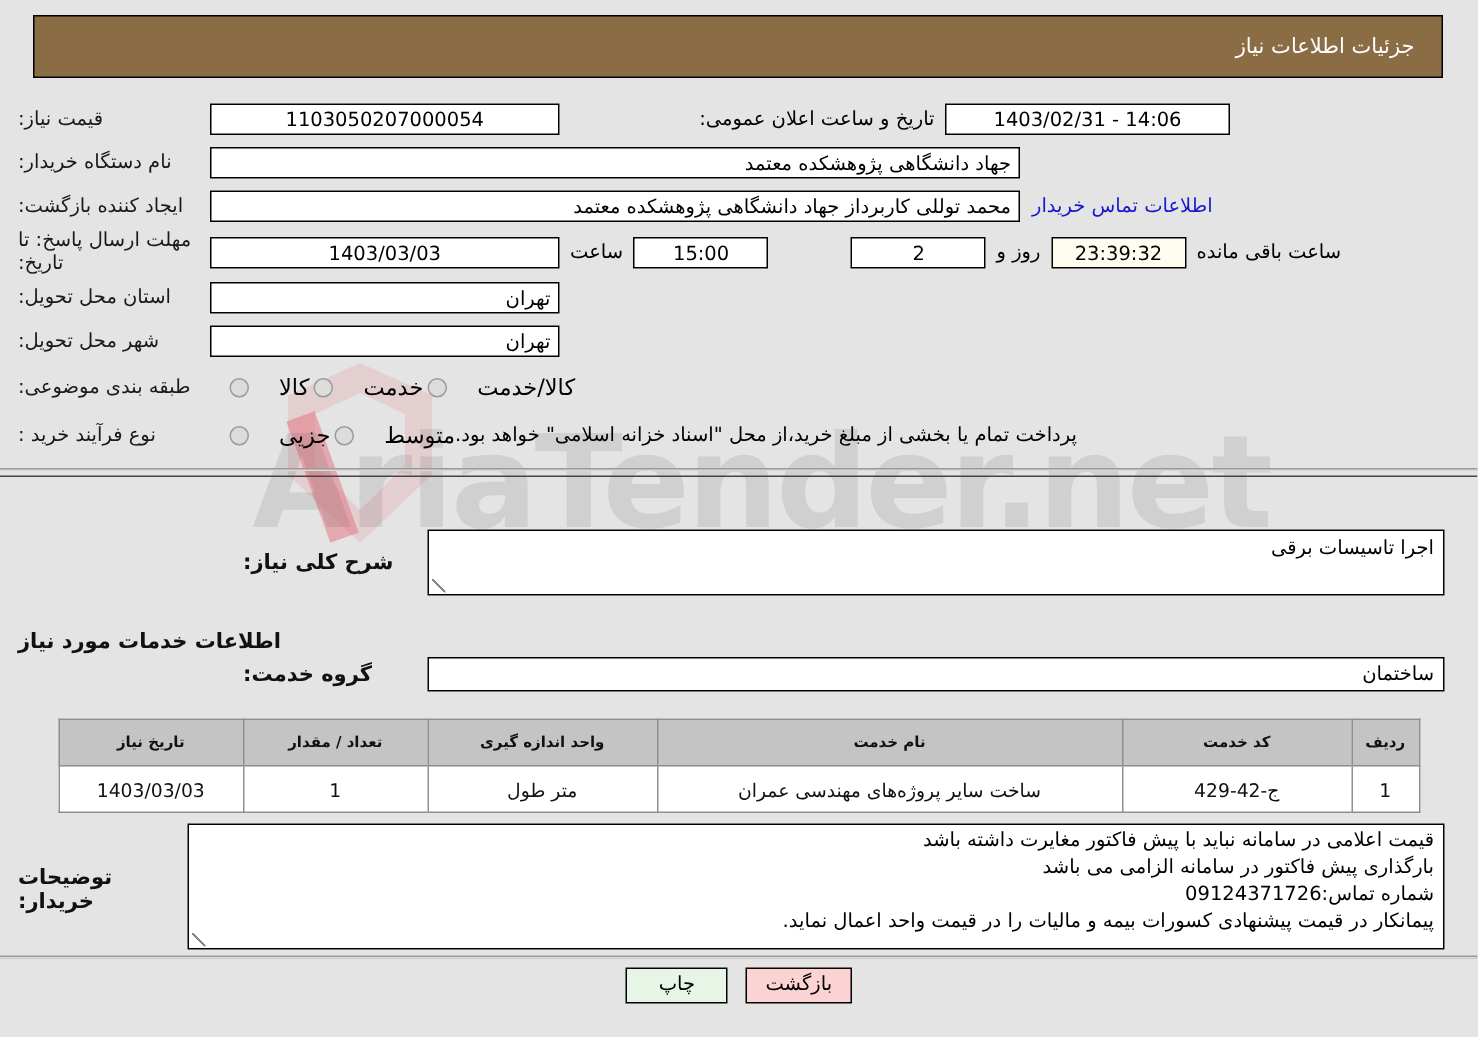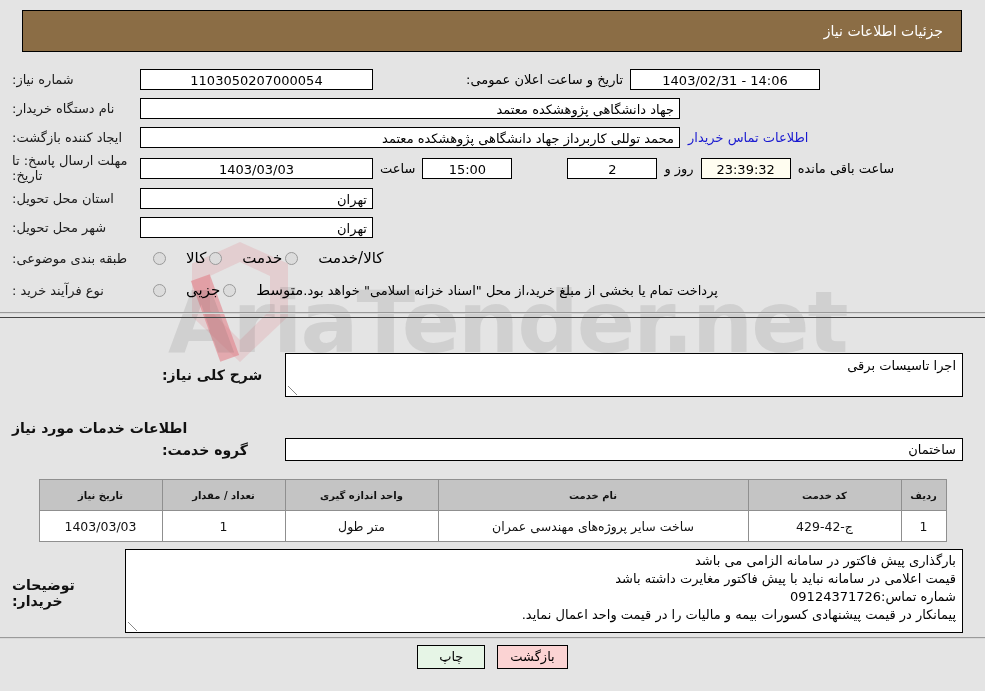--- a/index.html
+++ b/index.html
@@ -152,21 +152,21 @@
   </div>
 
   <div class="panel">
 
     <div class="row" style="padding-top:4px;">
       <div style="width:165px;flex:none;"></div>
       <div class="fld w-pubdate">14:06 - 1403/02/31</div>
       <div class="inline-lbl">تاریخ و ساعت اعلان عمومی:</div>
       <div style="flex:1;"></div>
       <div class="fld w-need">1103050207000054</div>
-      <div class="lbl">شماره نیاز:</div>
+      <div class="lbl">قیمت نیاز:</div>
     </div>
 
     <div class="row">
       <div style="flex:1;"></div>
       <div class="fld right w-org">جهاد دانشگاهی پژوهشکده معتمد</div>
       <div class="lbl">نام دستگاه خریدار:</div>
     </div>
 
     <div class="row">
       <div style="flex:1;"></div>
@@ -281,22 +281,22 @@
           </tr>
         </tbody>
       </table>
     </div>
   </div>
 
   <div class="sec" style="top:548px;">
     <div class="row" style="align-items:flex-start;">
       <div style="width:22px;flex:none;"></div>
       <div class="ta" style="width:838px;height:84px;padding-top:2px;">
+        <div>قیمت اعلامی در سامانه نباید با پیش فاکتور مغایرت داشته باشد</div>
         <div>بارگذاری پیش فاکتور در سامانه الزامی می باشد</div>
-        <div>قیمت اعلامی در سامانه نباید با پیش فاکتور مغایرت داشته باشد</div>
         <div>شماره تماس:09124371726</div>
         <div>پیمانکار در قیمت پیشنهادی کسورات بیمه و مالیات را در قیمت واحد اعمال نماید.</div>
         <span class="grip"></span>
       </div>
       <div class="lbl" style="width:125px;padding-top:28px;">
         <span class="big-lbl">توضیحات خریدار:</span>
       </div>
     </div>
   </div>
 

